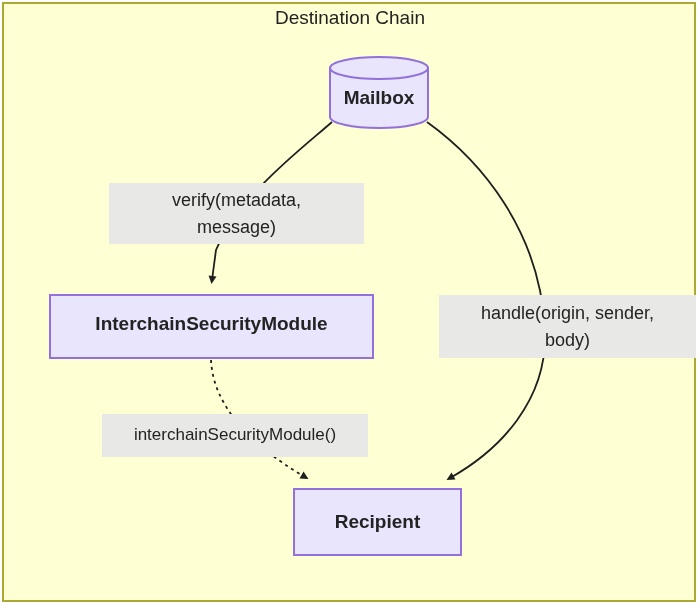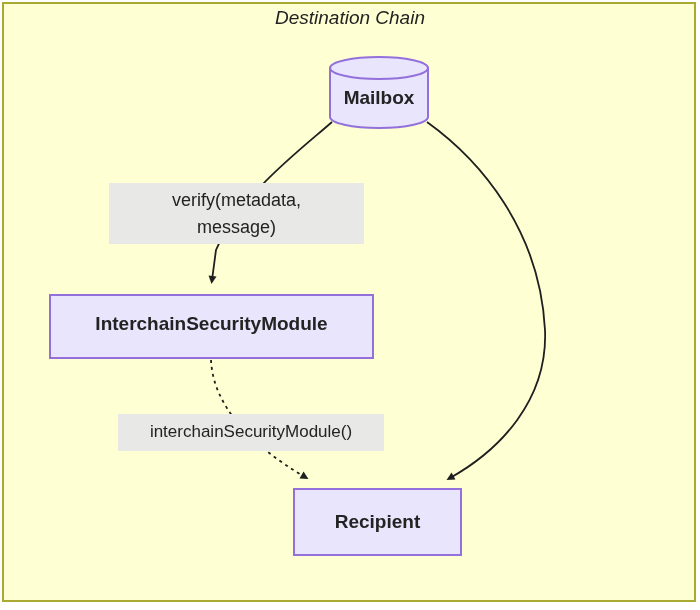--- a/index.html
+++ b/index.html
@@ -43,40 +43,39 @@
     font-weight: bold;
   }
   #title-text {
     position: absolute;
     left: 0;
     top: 7px;
     width: 700px;
     text-align: center;
     font-size: 19px;
     color: #232323;
-    font-style: italic;
   }
   .edge-label {
     position: absolute;
     display: flex;
     align-items: center;
     justify-content: center;
     text-align: center;
     background: #e8e8e6;
     color: #232323;
     font-size: 18px;
     line-height: 1.45;
     margin-left: 24px;
   }
   #mailbox-label { left: 330px; top: 82px; width: 98px; height: 32px; font-size: 19px; }
   #ism-label     { left: 50px;  top: 295px; width: 323px; height: 57px; font-size: 19px; }
   #recipient-label { left: 294px; top: 489px; width: 167px; height: 66px; font-size: 19px; }
   #edge-label-verify { left: 85px;  top: 183px; width: 255px; height: 61px; }
   #edge-label-handle { left: 415px; top: 295px; width: 257px; height: 63px; }
-  #edge-label-ism    { left: 94px;  top: 414px; width: 266px; height: 37px; font-size: 17px; }
+  #edge-label-ism    { left: 78px;  top: 414px; width: 266px; height: 43px; font-size: 17px; }
 </style>
 </head>
 <body>
 
 <div id="canvas">
 
   <div id="diagram-frame"></div>
 
   <div id="title-text">Destination Chain</div>
 
@@ -109,16 +108,22 @@
 
   <div class="node-label" id="recipient-label">Recipient</div>
 
   <div class="edge-label" id="edge-label-verify">
     <div>
       <span>verify(metadata,</span><br>
       <span>message)</span>
     </div>
   </div>
 
+  <div class="edge-label" id="edge-label-handle">
+    <div>
+      <span>handle(origin, sender,</span><br>
+      <span>body)</span>
+    </div>
+  </div>
 
   <div class="edge-label" id="edge-label-ism">interchainSecurityModule()</div>
 
 </div>
 
 </body></html>

